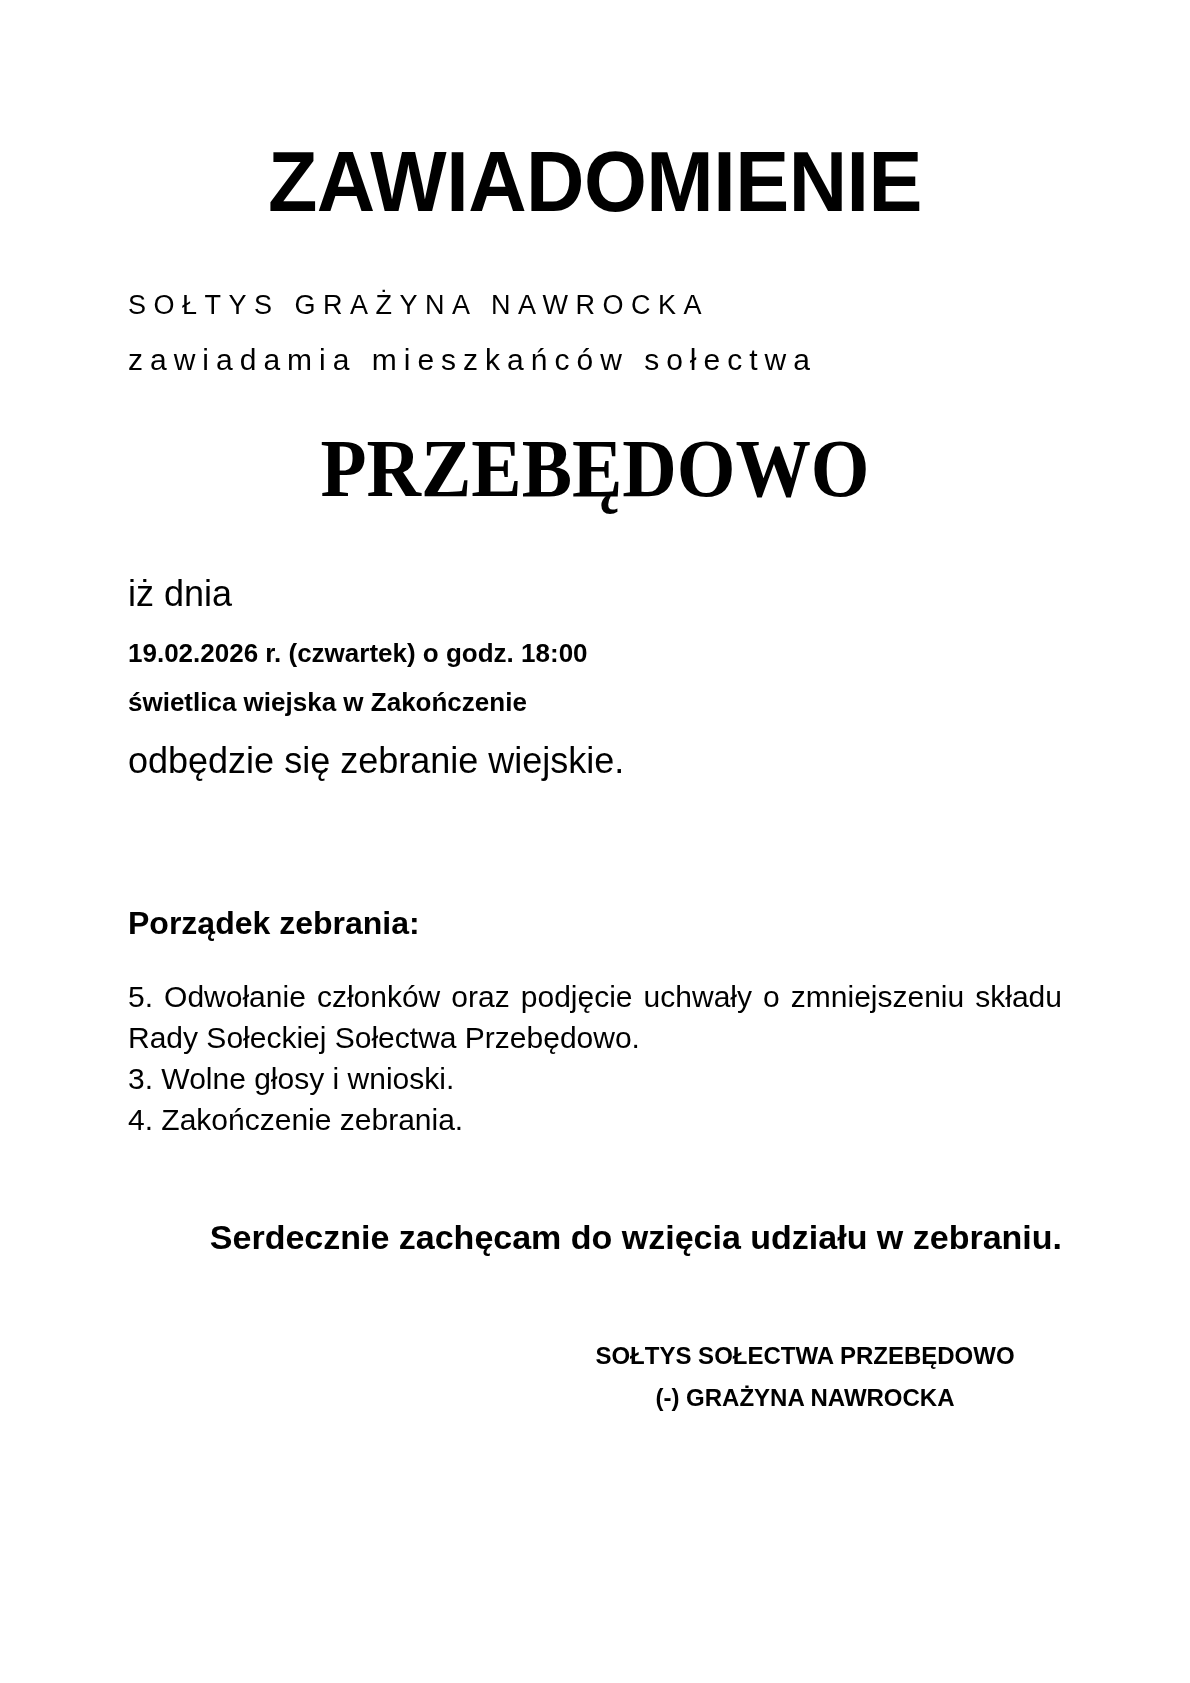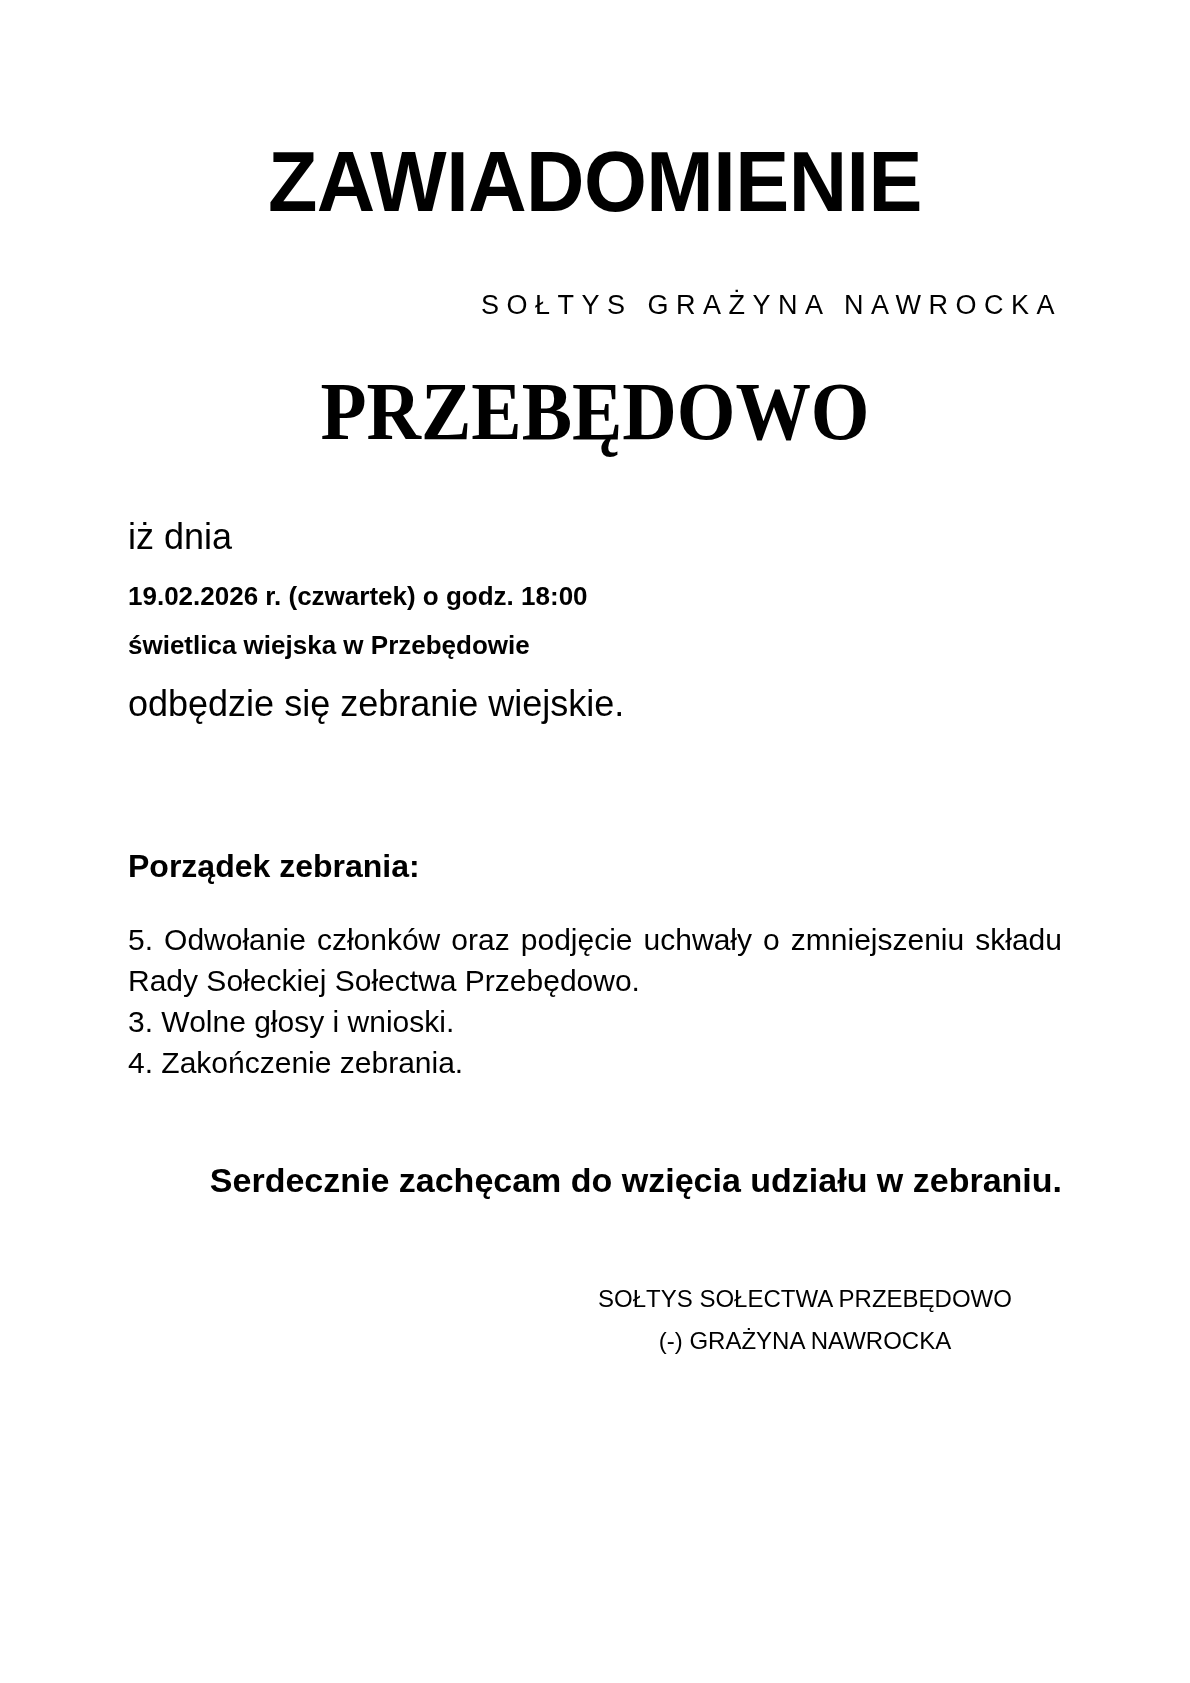--- a/index.html
+++ b/index.html
@@ -37,21 +37,21 @@
     line-height: 1.0;
     letter-spacing: -0.5px;
     transform: scaleX(0.94);
     transform-origin: center center;
     white-space: nowrap;
   }
 
   
   .sender-block {
     margin-top: 62px;
-    text-align: right;
+    text-align: left;
   }
   .sender-name {
     font-family: "Liberation Sans Narrow", "Liberation Sans", sans-serif;
     font-size: 27px;
     font-weight: 400;
     letter-spacing: 7.5px;
     line-height: 1.45;
     white-space: nowrap;
   }
   .sender-verb {
@@ -135,42 +135,43 @@
 
   
   .signature {
     margin-top: 76px;
     text-align: center;
     padding-left: 420px;
   }
   .sig-line {
     font-family: "Liberation Sans Narrow", "Liberation Sans", sans-serif;
     font-size: 24px;
-    font-weight: 400;
+    font-weight: 700;
     line-height: 1.75;
     white-space: nowrap;
   }
 </style>
 </head>
 <body>
 
 <div class="page">
 
   <h1 class="doc-title">ZAWIADOMIENIE</h1>
 
   <div class="sender-block">
     <div class="sender-name">SOŁTYS GRAŻYNA NAWROCKA</div>
+    <div class="sender-verb">zawiadamia mieszkańców sołectwa</div>
   </div>
 
   <h2 class="village-name">PRZEBĘDOWO</h2>
 
   <div class="meta-block">
     <div class="meta-line">iż dnia</div>
     <div class="meta-line strong">19.02.2026 r. (czwartek) o godz. 18:00</div>
-    <div class="meta-line strong">świetlica wiejska w Przebędowie</div>
+    <div class="meta-line strong">świetlica wiejska w Zakończenie</div>
     <div class="meta-line">odbędzie się zebranie wiejskie.</div>
   </div>
 
   <div class="agenda">
     <div class="agenda-heading">Porządek zebrania:</div>
     <ul class="agenda-list">
       <li class="agenda-item">5. Odwołanie członków oraz podjęcie uchwały o zmniejszeniu składu Rady Sołeckiej Sołectwa Przebędowo.</li>
       <li class="agenda-item">3. Wolne głosy i wnioski.</li>
       <li class="agenda-item">4. Zakończenie zebrania.</li>
     </ul>

